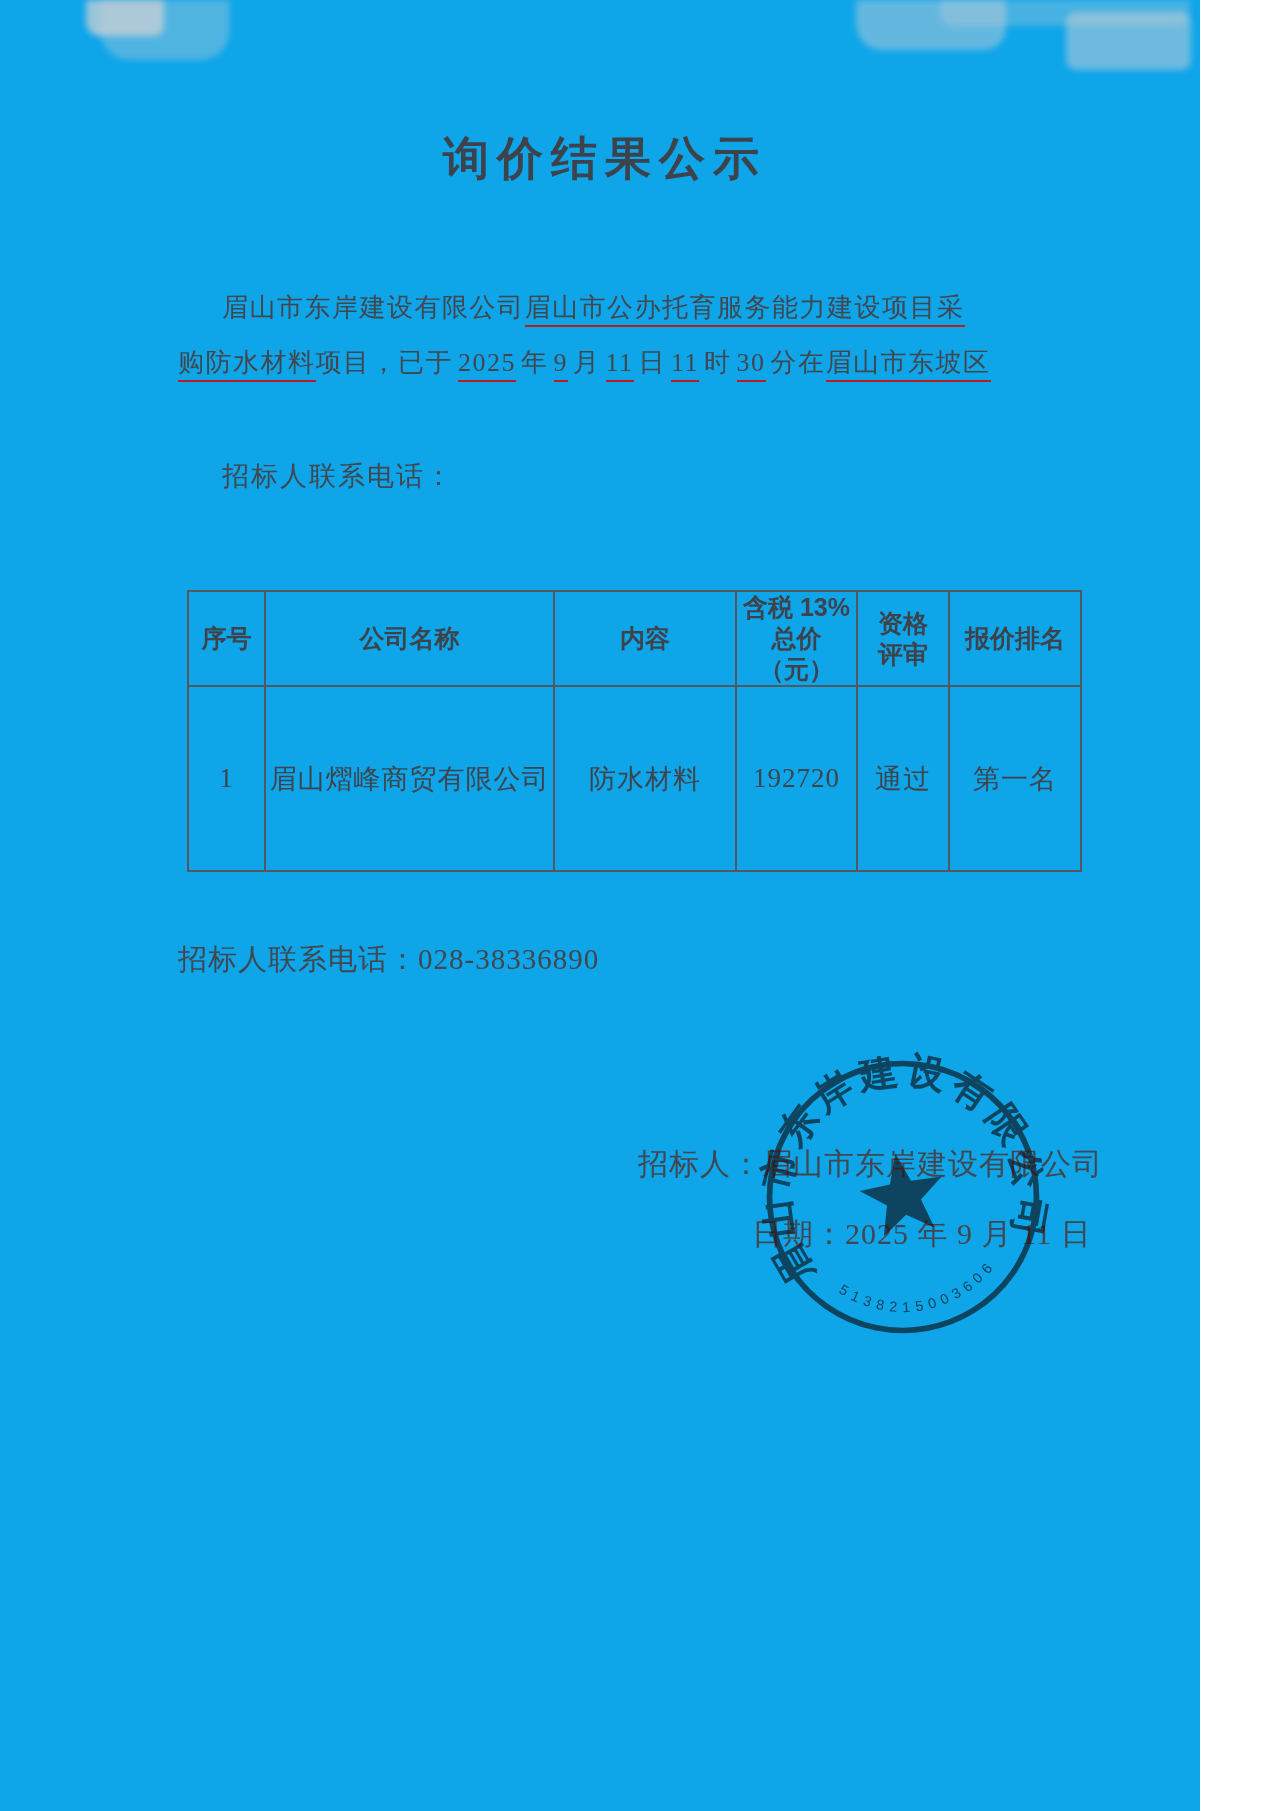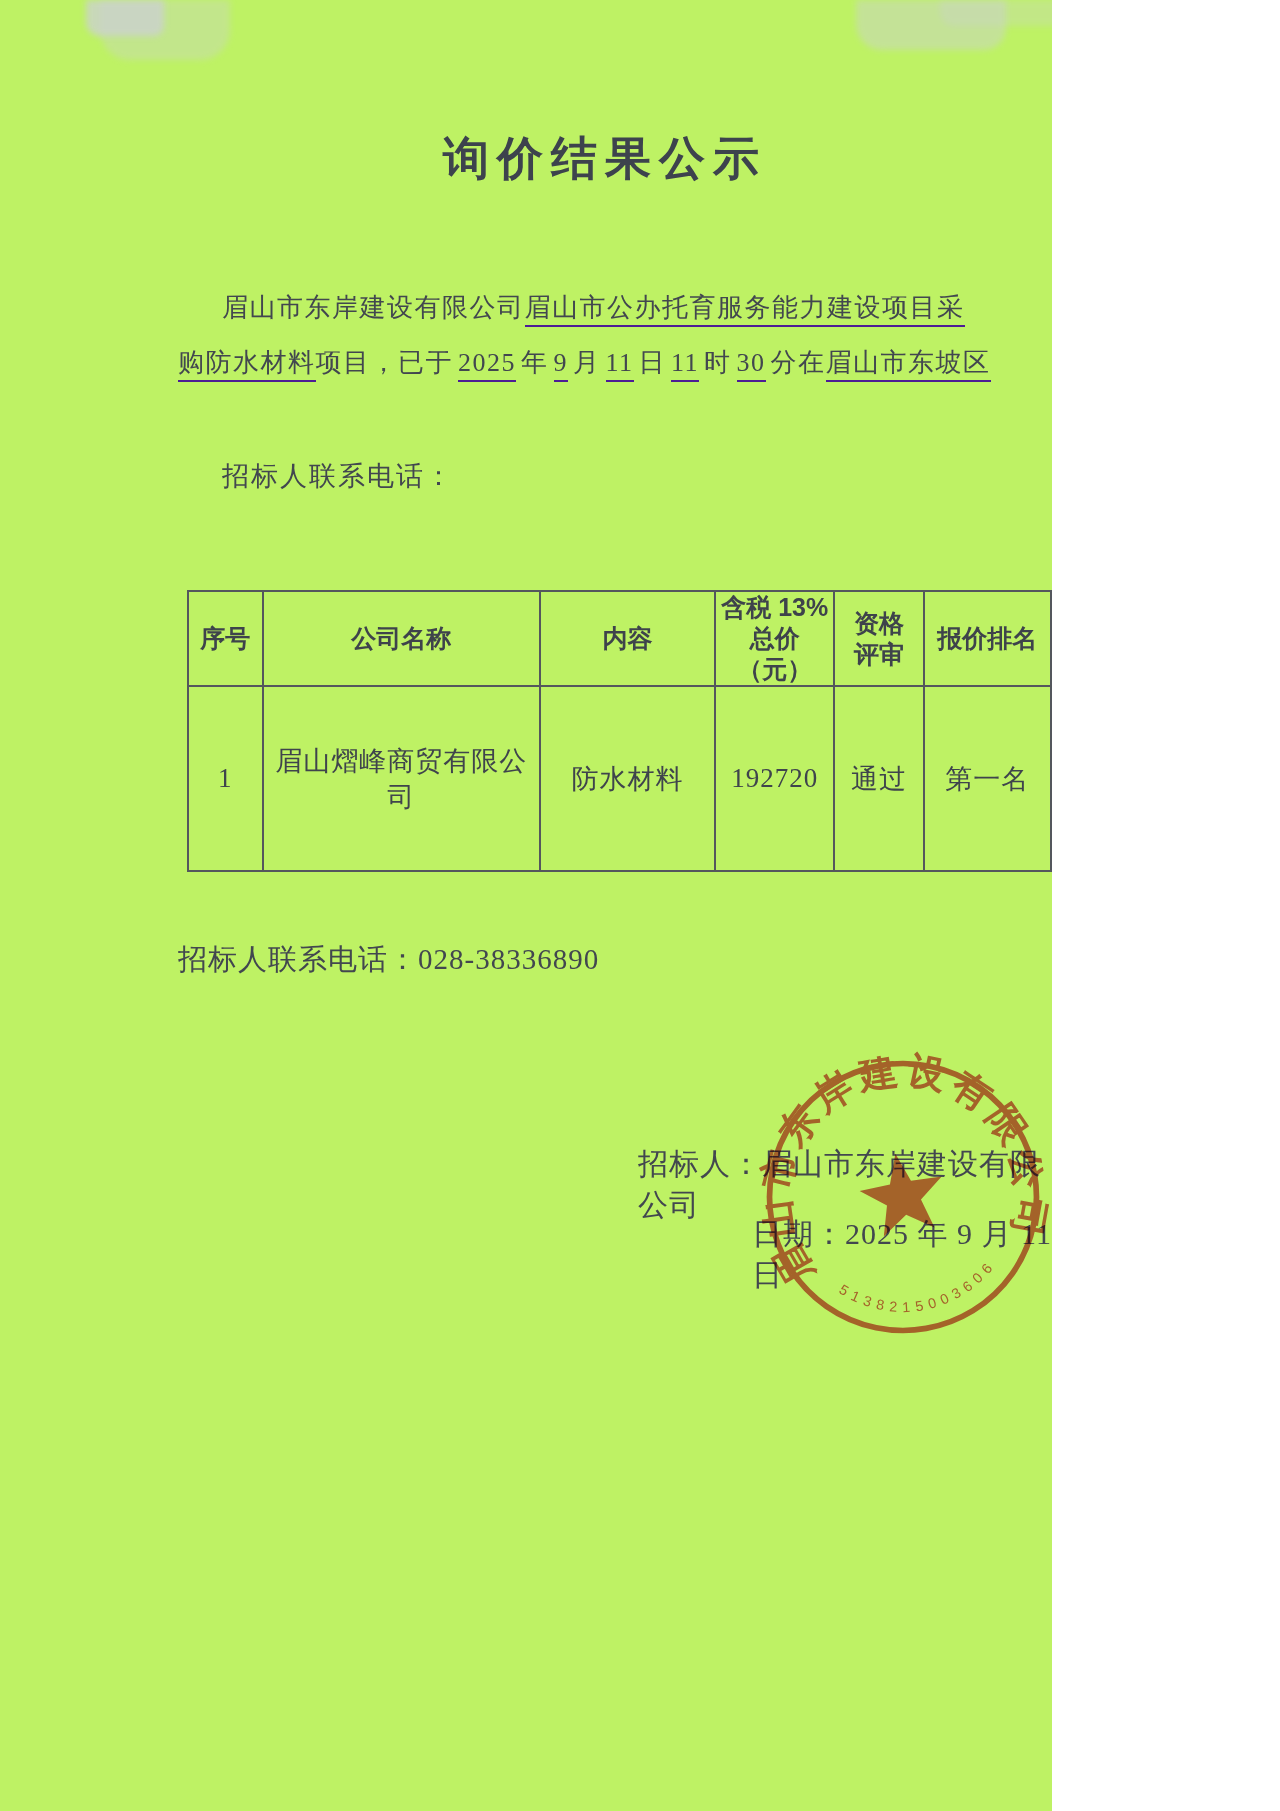--- a/index.html
+++ b/index.html
@@ -1,20 +1,20 @@
 <!DOCTYPE html>
 <html style="--seal-color: #d85353;"><head>
 <meta charset="utf-8">
 <style>
   html,body{margin:0;padding:0;}
   body{background:#ffffff;}
   .page{
     position:relative;
-    width:1052px;height:1811px;
-    background:#bef264;
+    width:1200px;height:1811px;
+    background:#0ea5e9;
     overflow:hidden;
     font-family:"Liberation Serif",serif;
     color:#42474f;
   }
   
   .artifact{position:absolute;background:#ccd0d5;filter:blur(3px);}
   .a1{left:86px;top:0;width:78px;height:36px;opacity:.75;border-radius:0 0 10px 14px;}
   .a2{left:100px;top:0;width:130px;height:60px;opacity:.35;border-radius:0 0 30px 30px;}
   .a3{left:856px;top:0;width:150px;height:50px;opacity:.45;border-radius:0 0 22px 26px;}
   .a4{left:1066px;top:12px;width:125px;height:58px;opacity:.5;border-radius:10px;}
@@ -24,21 +24,21 @@
     position:absolute;left:0;top:128px;width:1210px;
     text-align:center;
     font-family:"Liberation Sans",sans-serif;
     font-weight:bold;font-size:46px;letter-spacing:8px;
     color:#3d434d;
   }
 
   .paragraph{position:absolute;left:178px;top:282px;width:840px;font-size:26px;color:#42474f;}
   .para-line{height:55px;line-height:52px;white-space:nowrap;letter-spacing:1.5px;word-spacing:-3px;}
   .para-line.indent{text-indent:44px;}
-  .u{border-bottom:2px solid #4c1d95;padding-bottom:3px;}
+  .u{border-bottom:2px solid #b91c1c;padding-bottom:3px;}
 
   .results-intro{position:absolute;left:222px;top:458px;font-size:27px;letter-spacing:2px;}
 
   table.result-table{
     position:absolute;left:187px;top:590px;
     border-collapse:collapse;table-layout:fixed;
     color:#3f444c;
   }
   .result-table th,.result-table td{
     border:2px solid #54575d;

